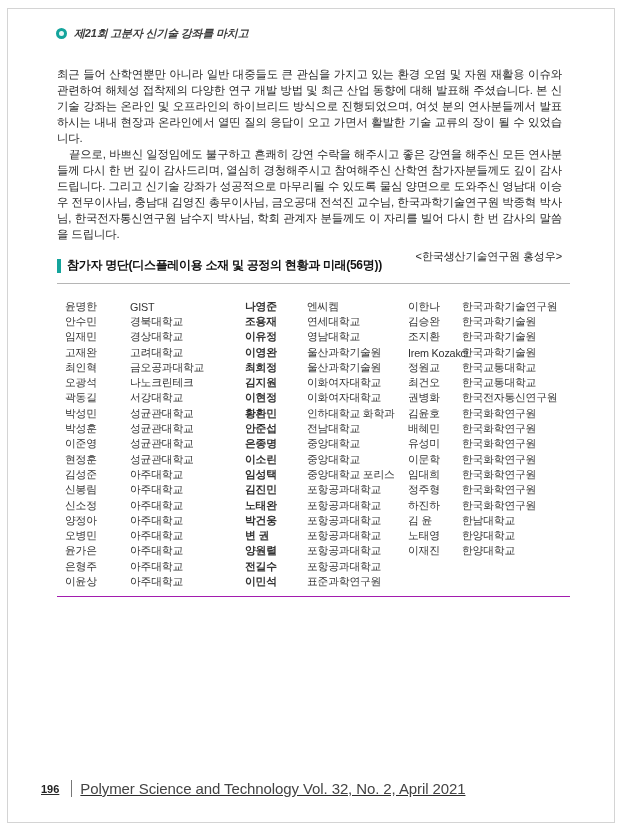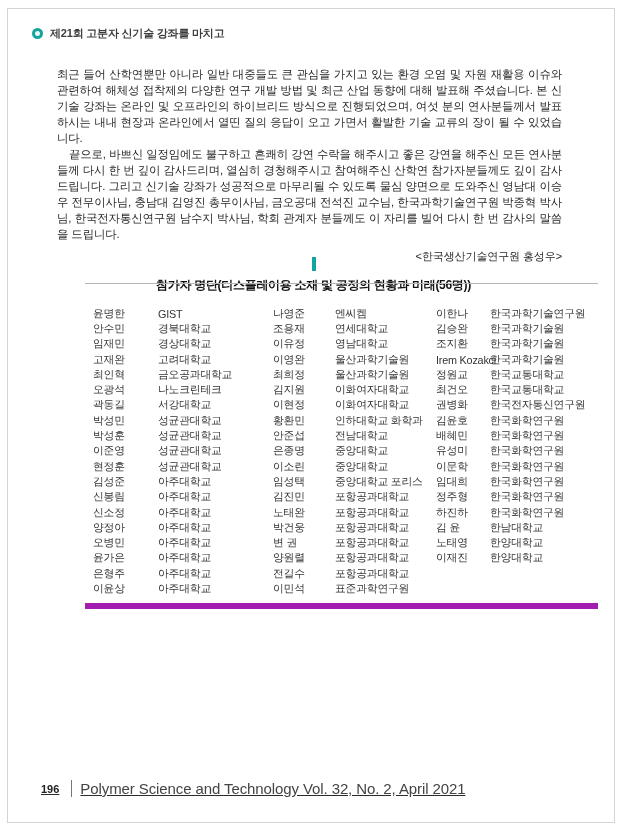--- a/index.html
+++ b/index.html
@@ -11,22 +11,22 @@
     position:relative;
     overflow:hidden;
   }
   .page-frame{
     position:absolute;left:7px;top:8px;right:7px;bottom:7px;
     border:1px solid #d4d4d4;
     pointer-events:none;
   }
   
   .doc-header{
-    position:absolute;left:32px;top:26px;right:52px;
-    display:flex;align-items:center;gap:7px;
+    position:absolute;left:56px;top:26px;right:52px;
+    display:flex;align-items:center;gap:7px;font-style:italic;
   }
   .ring-icon{
     width:5px;height:5px;border:3px solid #14a49c;border-radius:50%;
     background:#e8f7f6;flex:0 0 auto;
   }
   .doc-header .title{
     font-size:11px;font-weight:bold;color:#3c3c3c;letter-spacing:-0.2px;
   }
   
   .body-text{
@@ -35,45 +35,44 @@
     letter-spacing:-0.1px;
   }
   .body-text p{margin:0;}
   .body-text p.indent{text-indent:12px;}
   .attribution{
     text-align:right;margin-top:6px;font-size:11px;color:#262626;
   }
   
   .section-header{
     position:absolute;left:57px;top:257px;right:52px;
-    display:flex;align-items:center;gap:6px;flex-direction:column;
+    display:flex;align-items:center;gap:6px;
   }
   .section-bar{width:4px;height:14px;background:#14a49c;flex:0 0 auto;}
   .section-title{font-size:12px;font-weight:bold;color:#111;letter-spacing:-0.3px;}
   
   .participants{
     position:absolute;left:57px;top:283px;width:513px;
-    border-top:1px solid #b5b5b5;border-bottom:6px solid #a21caf;
-    padding:22px 0 6px 0;
+    border-top:1px solid #b5b5b5;border-bottom:1px solid #a21caf;
+    padding:15px 0 6px 0;
     display:flex;
     min-height:289px;
     box-sizing:content-box;
-    margin-left:28px;
   }
   .p-col{box-sizing:border-box;}
   .p-col.c0{width:188px;padding-left:8px;}
   .p-col.c1{width:163px;}
   .p-col.c2{flex:1;}
   .p-row{
     display:flex;height:15.3px;align-items:center;
     font-size:10.8px;color:#333;letter-spacing:-0.2px;white-space:nowrap;
   }
   .p-name{flex:0 0 auto;}
   .c0 .p-name{width:65px;}
-  .c1 .p-name{width:62px;}
+  .c1 .p-name{width:62px;font-weight:bold;}
   .c2 .p-name{width:54px;}
   .p-affil{flex:0 0 auto;}
   
   .doc-footer{
     position:absolute;left:41px;top:780px;right:52px;
     display:flex;align-items:center;text-decoration:underline;
   }
   .page-number{font-size:11px;font-weight:bold;color:#222;}
   .footer-divider{width:1px;height:17px;background:#777;margin:0 8px 0 12px;}
   .journal-line{font-size:15px;color:#444;letter-spacing:-0.1px;}

